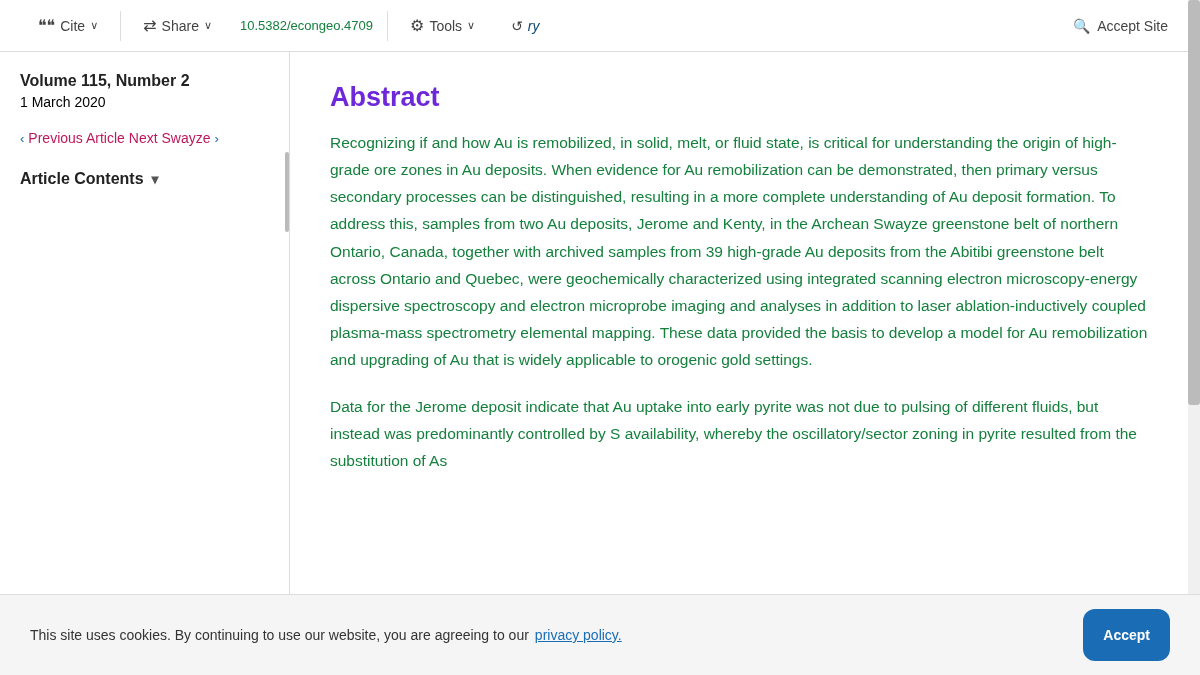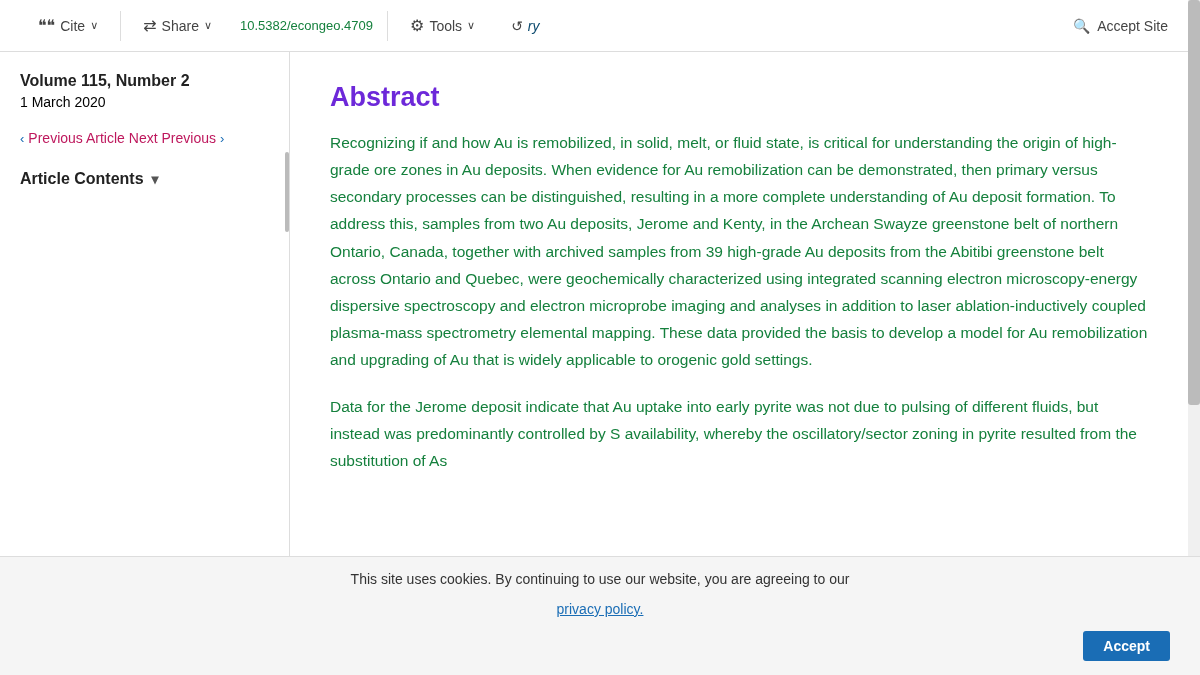--- a/index.html
+++ b/index.html
@@ -154,39 +154,38 @@
     .cookie-banner {
       position: fixed;
       bottom: 0;
       left: 0;
       right: 0;
       background: #f5f5f5;
       border-top: 1px solid #ddd;
       padding: 14px 30px;
       display: flex;
       align-items: center;
-      gap: 14px;
+      gap: 6px;
       font-size: 14px;
       color: #333;
       z-index: 100;
-      flex-direction: column;
     }
     .cookie-banner a {
       color: #1a6db5;
       text-decoration: underline;
     }
     .cookie-accept {
       margin-left: auto;
       background: #1a6db5;
       color: #fff;
       border: none;
-      padding: 7px 20px;
-      font-size: 14px;
-      cursor: pointer;
-      border-radius: 3px;
+      padding: 18px 20px;
+      font-size: 14px;
+      cursor: pointer;
+      border-radius: 12px;
       font-weight: bold;
     }
 
     
     .page-scrollbar {
       position: fixed;
       right: 0;
       top: 0;
       bottom: 0;
       width: 12px;
@@ -248,21 +247,21 @@
     <div class="volume-info">
       <div class="volume-title">Volume 115, Number 2</div>
       <div class="volume-date">1 March 2020</div>
     </div>
 
     <div class="sidebar-scroll-indicator"></div>
 
     <div class="article-nav">
       <span class="nav-chevron">‹</span>
       <a>Previous Article</a>
-      <a>Next Previous</a>
+      <a>Next Swayze</a>
       <span class="nav-chevron">›</span>
     </div>
 
     <div class="article-contents-title">
       <span>Article Contents</span>
       <span class="contents-toggle">▾</span>
     </div>
   </div>
 
   <div class="content-area">

